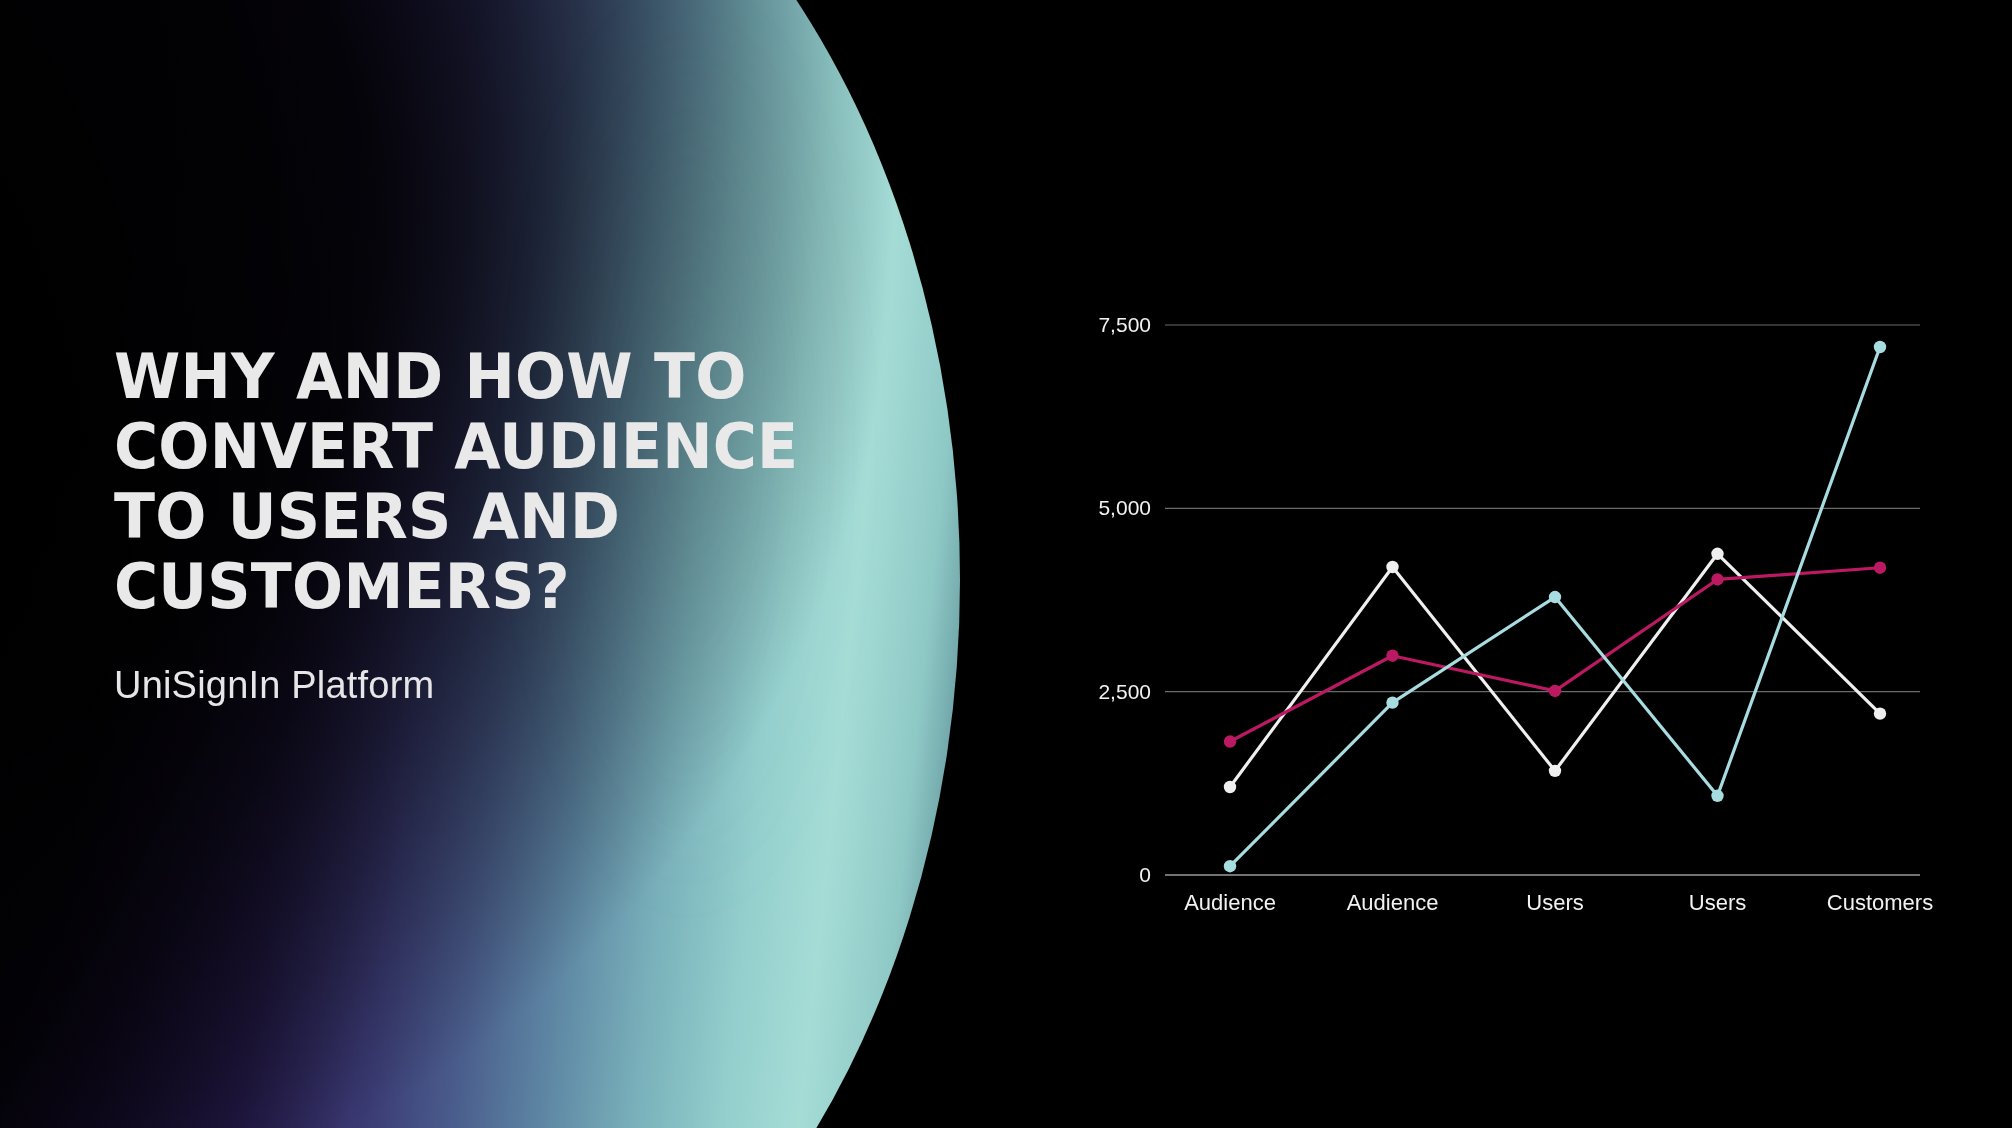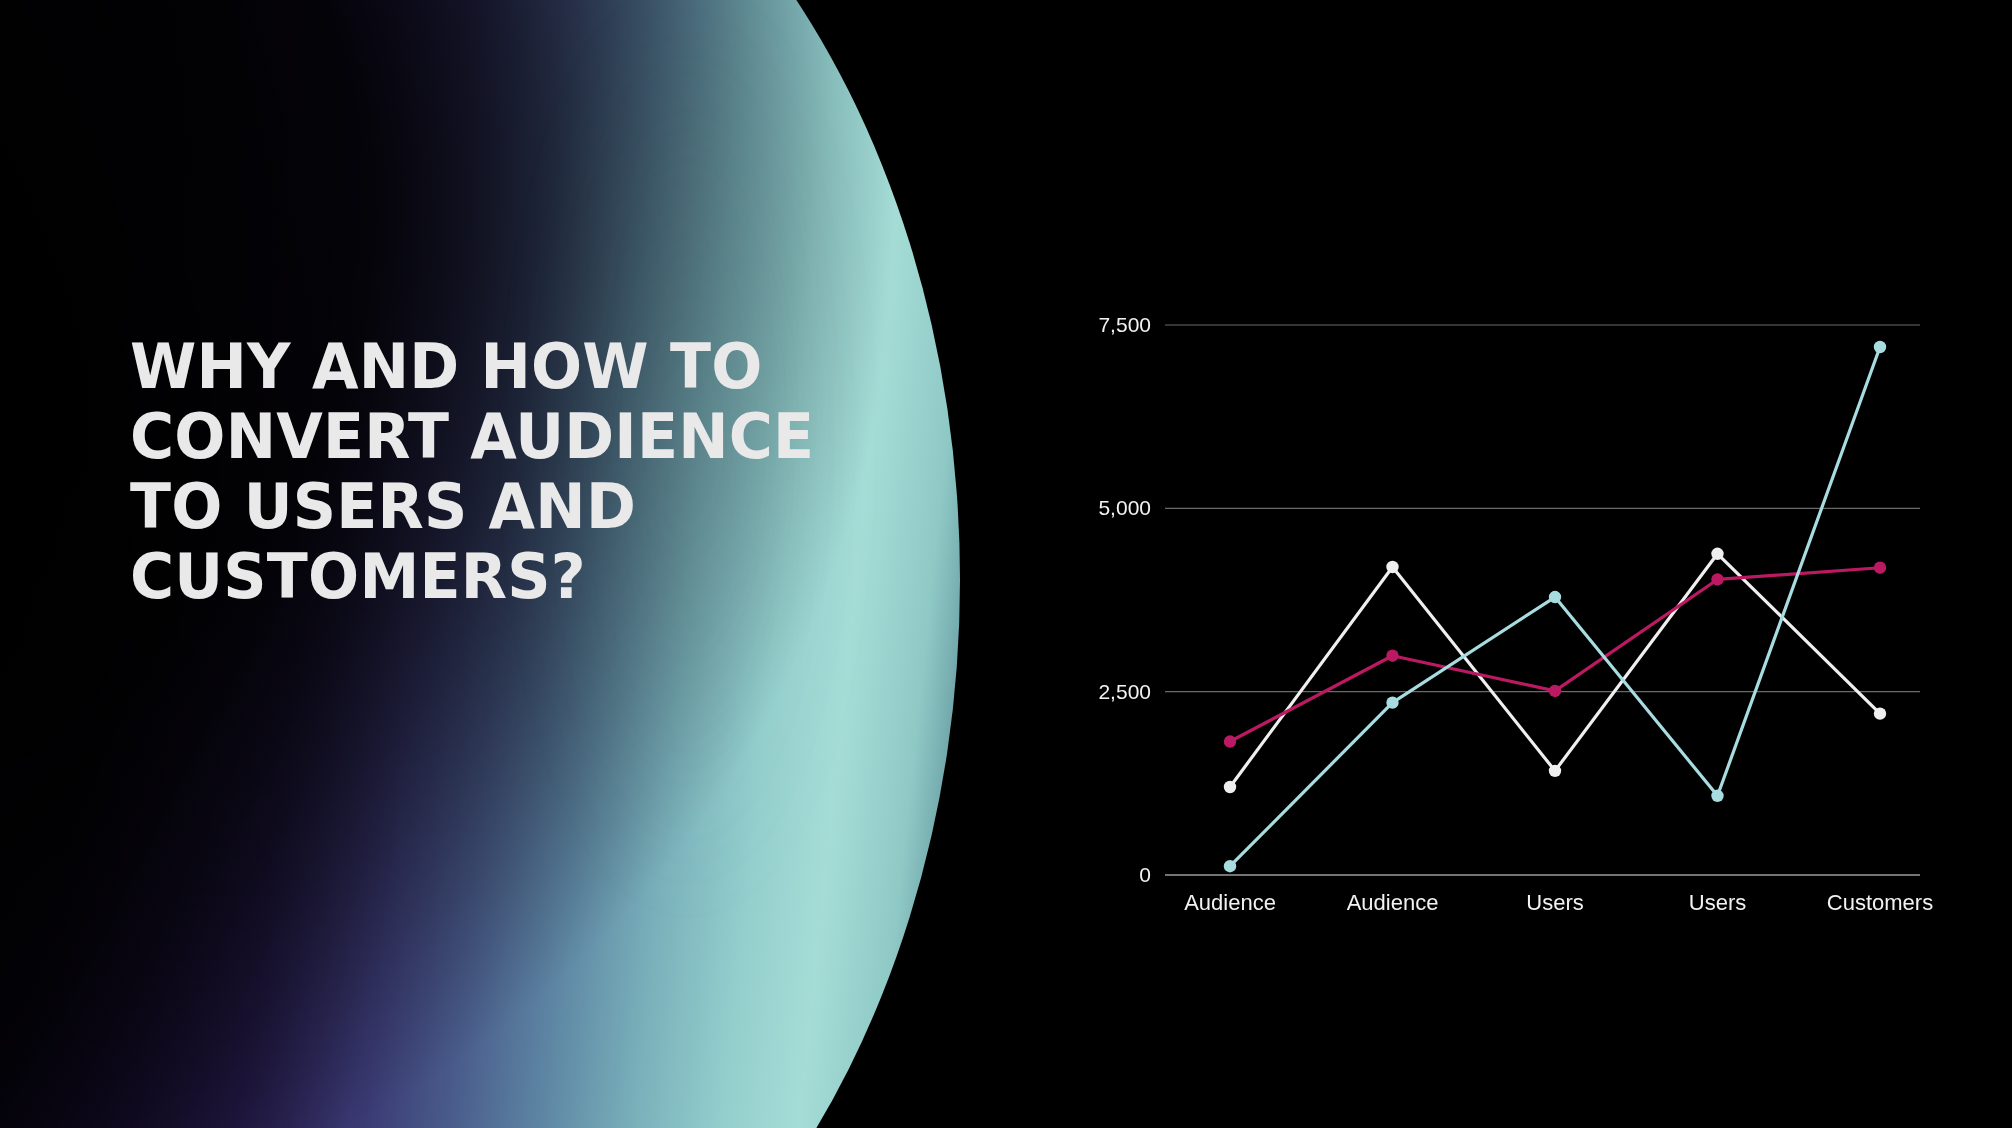--- a/index.html
+++ b/index.html
@@ -56,23 +56,22 @@
     filter:blur(40px);
   }
   .vignette {
     position:absolute; inset:0;
     background:radial-gradient(ellipse 120% 120% at 50% 50%, rgba(0,0,0,0) 55%, rgba(0,0,0,0.55) 100%);
   }
 
   
   #text-block {
     position:absolute;
-    left:114px; top:332px;
+    left:114px; top:342px;
     width:820px;
-    margin-left:16px;
   }
   #slide-title {
     font-family:"DejaVu Sans", sans-serif;
     font-weight:700;
     font-size:62px;
     line-height:1.13;
     letter-spacing:0.2px;
     color:#e9e9ea;
     text-transform:uppercase;
     transform:scaleX(0.97);
@@ -115,20 +114,21 @@
 
 <div id="bg-art">
   <div class="planet"></div>
   <div class="planet-shade"></div>
   <div class="planet-glow"></div>
   <div class="vignette"></div>
 </div>
 
 <div id="text-block">
   <div id="slide-title">WHY AND HOW TO CONVERT AUDIENCE TO USERS AND CUSTOMERS?</div>
+  <div id="slide-subtitle">UniSignIn Platform</div>
 </div>
 
 <div id="chart-panel">
   <svg id="chart-svg" viewBox="0 0 880 660">
     <g id="gridlines">
         <line x1="105" x2="860" y1="401.6666666666667" y2="401.6666666666667" class="gridline"></line>
         <line x1="105" x2="860" y1="218.33333333333337" y2="218.33333333333337" class="gridline"></line>
         <line x1="105" x2="860" y1="35" y2="35" class="gridline"></line>
       </g>
     <g id="ytick-labels">

